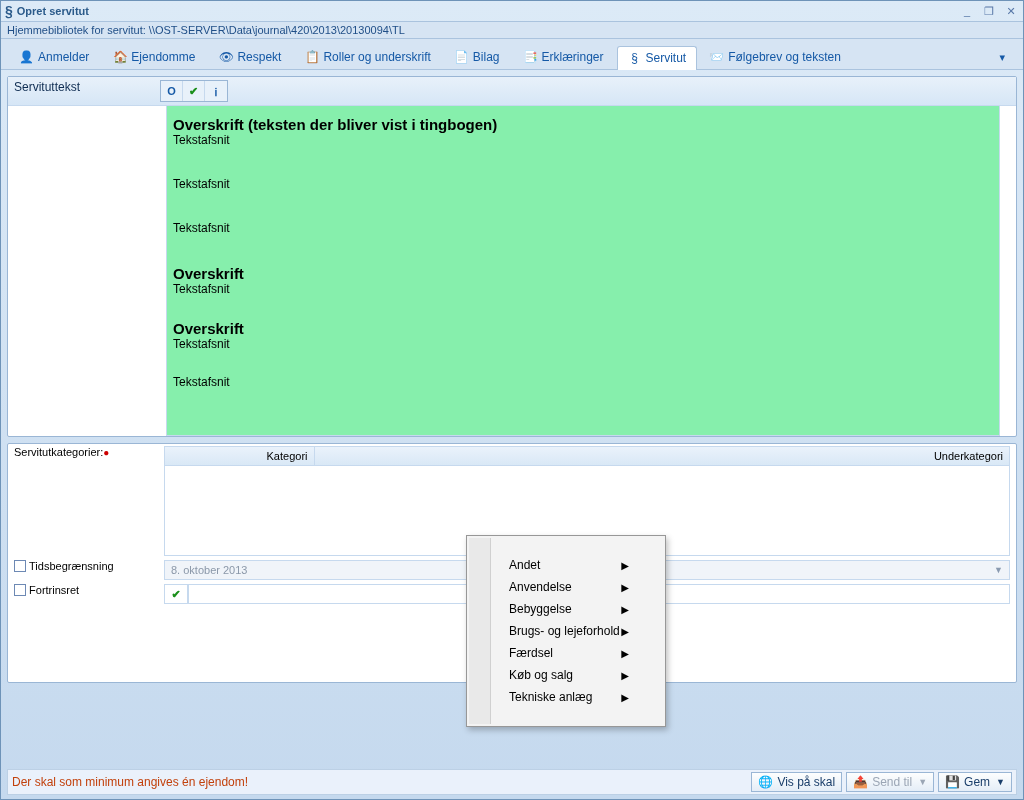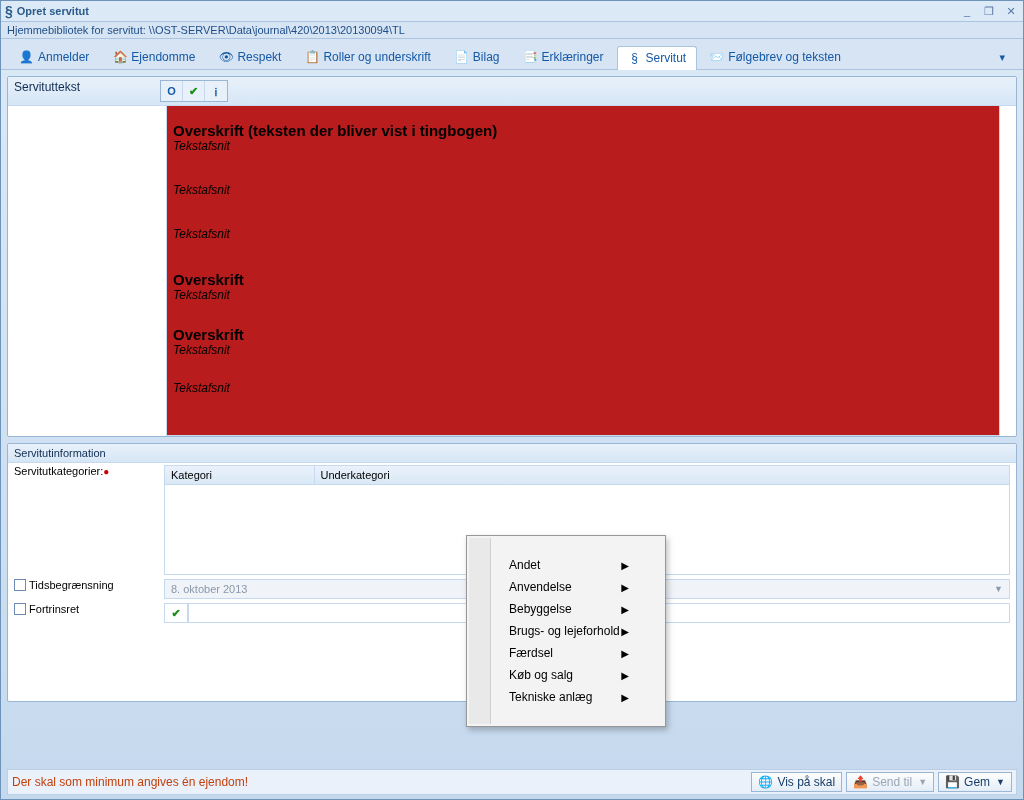--- a/index.html
+++ b/index.html
@@ -94,31 +94,31 @@
   display: flex; align-items: center; justify-content: center;
   border-right: 1px solid #c6d9ee;
   cursor: pointer;
   font-weight: bold;
 }
 .toolbar-btns .tb:last-child { border-right: none; }
 .tb.o { color: #1559a6; }
 .tb.check { color: #1a8f1a; }
 .tb.info { color: #1559a6; }
 .editor {
-  background: #b91c1c;
-  padding: 12px 6px 10px 6px;
+  background: #86efac;
+  padding: 6px 6px 10px 6px;
   color: #000;
   height: 330px;
   margin-left: 158px;
   margin-right: 16px;
   border: 1px solid #c6d9ee;
   border-top: none;
 }
 .editor h2 { font-size: 15px; font-weight: bold; margin: 4px 0 0 0; }
-.editor p { font-size: 12px; margin: 0 0 30px 0; font-style: italic; }
+.editor p { font-size: 12px; margin: 0 0 30px 0; }
 .editor h3 { font-size: 15px; font-weight: bold; margin: 2px 0 0 0; }
 .editor .sub { font-size: 12px; margin: 0 0 24px 0; }
 .info-group .group-body {
   padding: 2px 6px 4px 6px;
 }
 .info-row {
   display: flex;
   align-items: flex-start;
   gap: 0;
   margin-bottom: 4px;
@@ -134,20 +134,21 @@
   flex: 1;
   border: 1px solid #c6d9ee;
   height: 110px;
   background: #fff;
 }
 .cat-head {
   display: flex;
   background: linear-gradient(#eaf2fb, #d9e8f6);
   border-bottom: 1px solid #c6d9ee;
   font-size: 11px;
+  text-align: right;
 }
 .cat-head .col { flex: 1; padding: 3px 6px; border-right: 1px solid #c6d9ee; }
 .cat-head .col:last-child { border-right: none; flex: 5; }
 .finput {
   flex: 1;
   border: 1px solid #c6d9ee;
   background: #f0f4f9;
   color: #8b98a9;
   padding: 2px 6px;
   height: 20px;
@@ -285,23 +286,20 @@
         <p>Tekstafsnit</p>
         <h3>Overskrift</h3>
         <p class="sub">Tekstafsnit</p>
         <h3>Overskrift</h3>
         <p class="sub">Tekstafsnit</p>
         <p class="sub">Tekstafsnit</p>
       </div>
     </div>
 
     <div class="group info-group">
-      <div class="group-header">
-        <span>Servitutinformation</span>
-      </div>
       <div class="group-body">
         <div class="info-row">
           <div class="lbl">
             <span>Servitutkategorier:</span>
             <span class="req">●</span>
           </div>
           <div class="cat-table">
             <div class="cat-head">
               <div class="col">Kategori</div>
               <div class="col">Underkategori</div>

